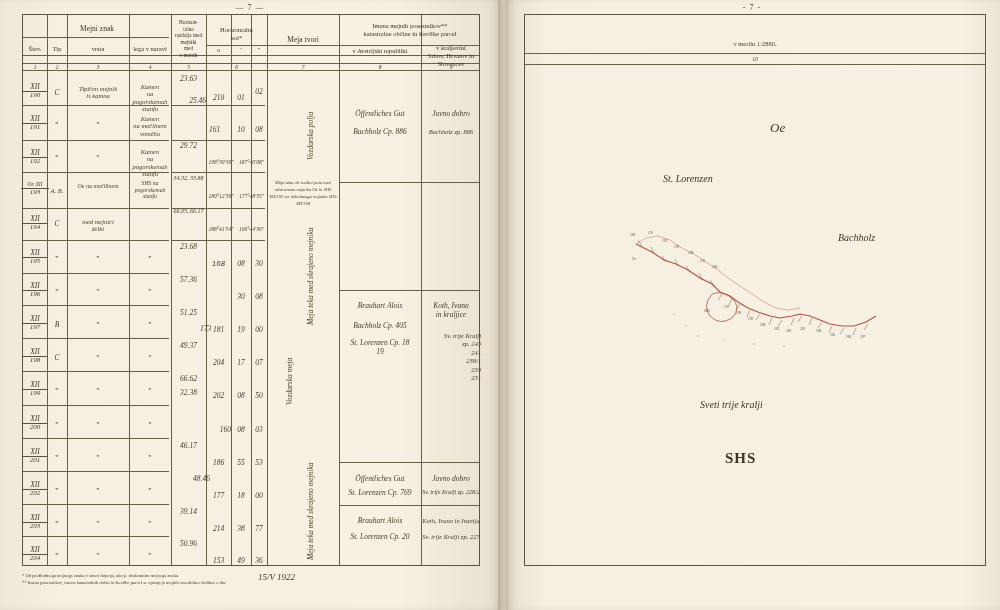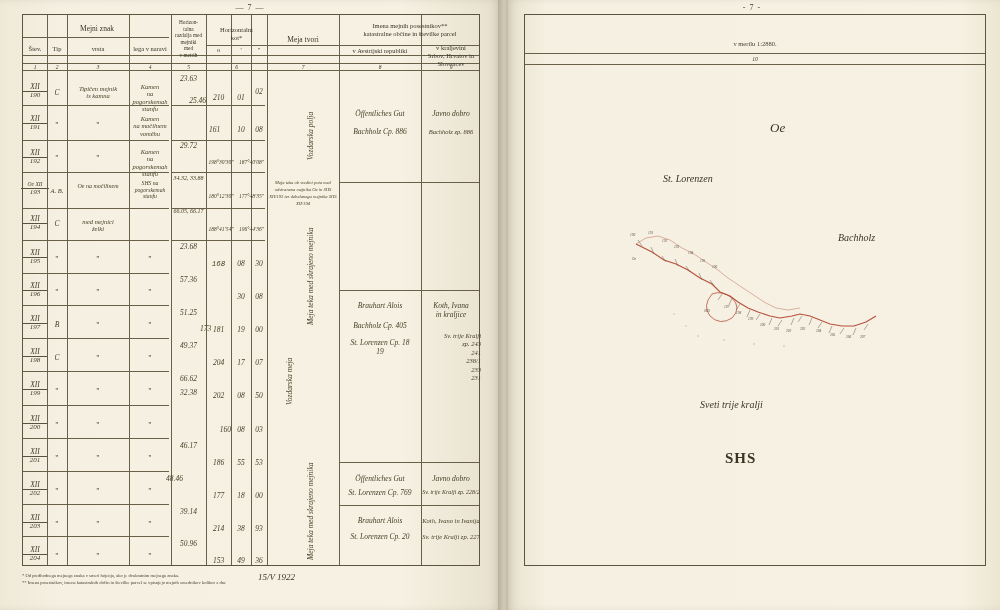--- a/index.html
+++ b/index.html
@@ -302,34 +302,34 @@
     <div class="cellh" style="left:148px;top:427px;width:35px;">46.17</div>
     <div class="cellh" style="left:183px;top:444px;width:25px;">186</div>
     <div class="cellh" style="left:208px;top:444px;width:20px;">55</div>
     <div class="cellh" style="left:228px;top:444px;width:16px;">53</div>
 
     <div class="mnum" style="left:0;top:466px;width:24px;">
       <span>XII</span><span class="den">202</span></div>
     <div class="ditto" style="left:24px;top:472px;width:20px;">"</div>
     <div class="ditto" style="left:44px;top:472px;width:62px;">"</div>
     <div class="ditto" style="left:106px;top:472px;width:42px;">"</div>
-    <div class="cellh" style="left:134px;top:460px;width:35px;">48.46</div>
+    <div class="cellh" style="left:161px;top:460px;width:35px;">48.46</div>
     <div class="cellh" style="left:183px;top:477px;width:25px;">177</div>
     <div class="cellh" style="left:208px;top:477px;width:20px;">18</div>
     <div class="cellh" style="left:228px;top:477px;width:16px;">00</div>
 
     <div class="mnum" style="left:0;top:499px;width:24px;">
       <span>XII</span><span class="den">203</span></div>
     <div class="ditto" style="left:24px;top:505px;width:20px;">"</div>
     <div class="ditto" style="left:44px;top:505px;width:62px;">"</div>
     <div class="ditto" style="left:106px;top:505px;width:42px;">"</div>
     <div class="cellh" style="left:148px;top:493px;width:35px;font-style:italic;">39.14</div>
     <div class="cellh" style="left:183px;top:510px;width:25px;">214</div>
     <div class="cellh" style="left:208px;top:510px;width:20px;">38</div>
-    <div class="cellh" style="left:228px;top:510px;width:16px;">93</div>
+    <div class="cellh" style="left:228px;top:510px;width:16px;">77</div>
 
     <div class="mnum" style="left:0;top:531px;width:24px;">
       <span>XII</span><span class="den">204</span></div>
     <div class="ditto" style="left:24px;top:537px;width:20px;">"</div>
     <div class="ditto" style="left:44px;top:537px;width:62px;">"</div>
     <div class="ditto" style="left:106px;top:537px;width:42px;">"</div>
     <div class="cellh" style="left:148px;top:525px;width:35px;">50.96</div>
     <div class="cellh" style="left:183px;top:542px;width:25px;">153</div>
     <div class="cellh" style="left:208px;top:542px;width:20px;">49</div>
     <div class="cellh" style="left:228px;top:542px;width:16px;">36</div>

